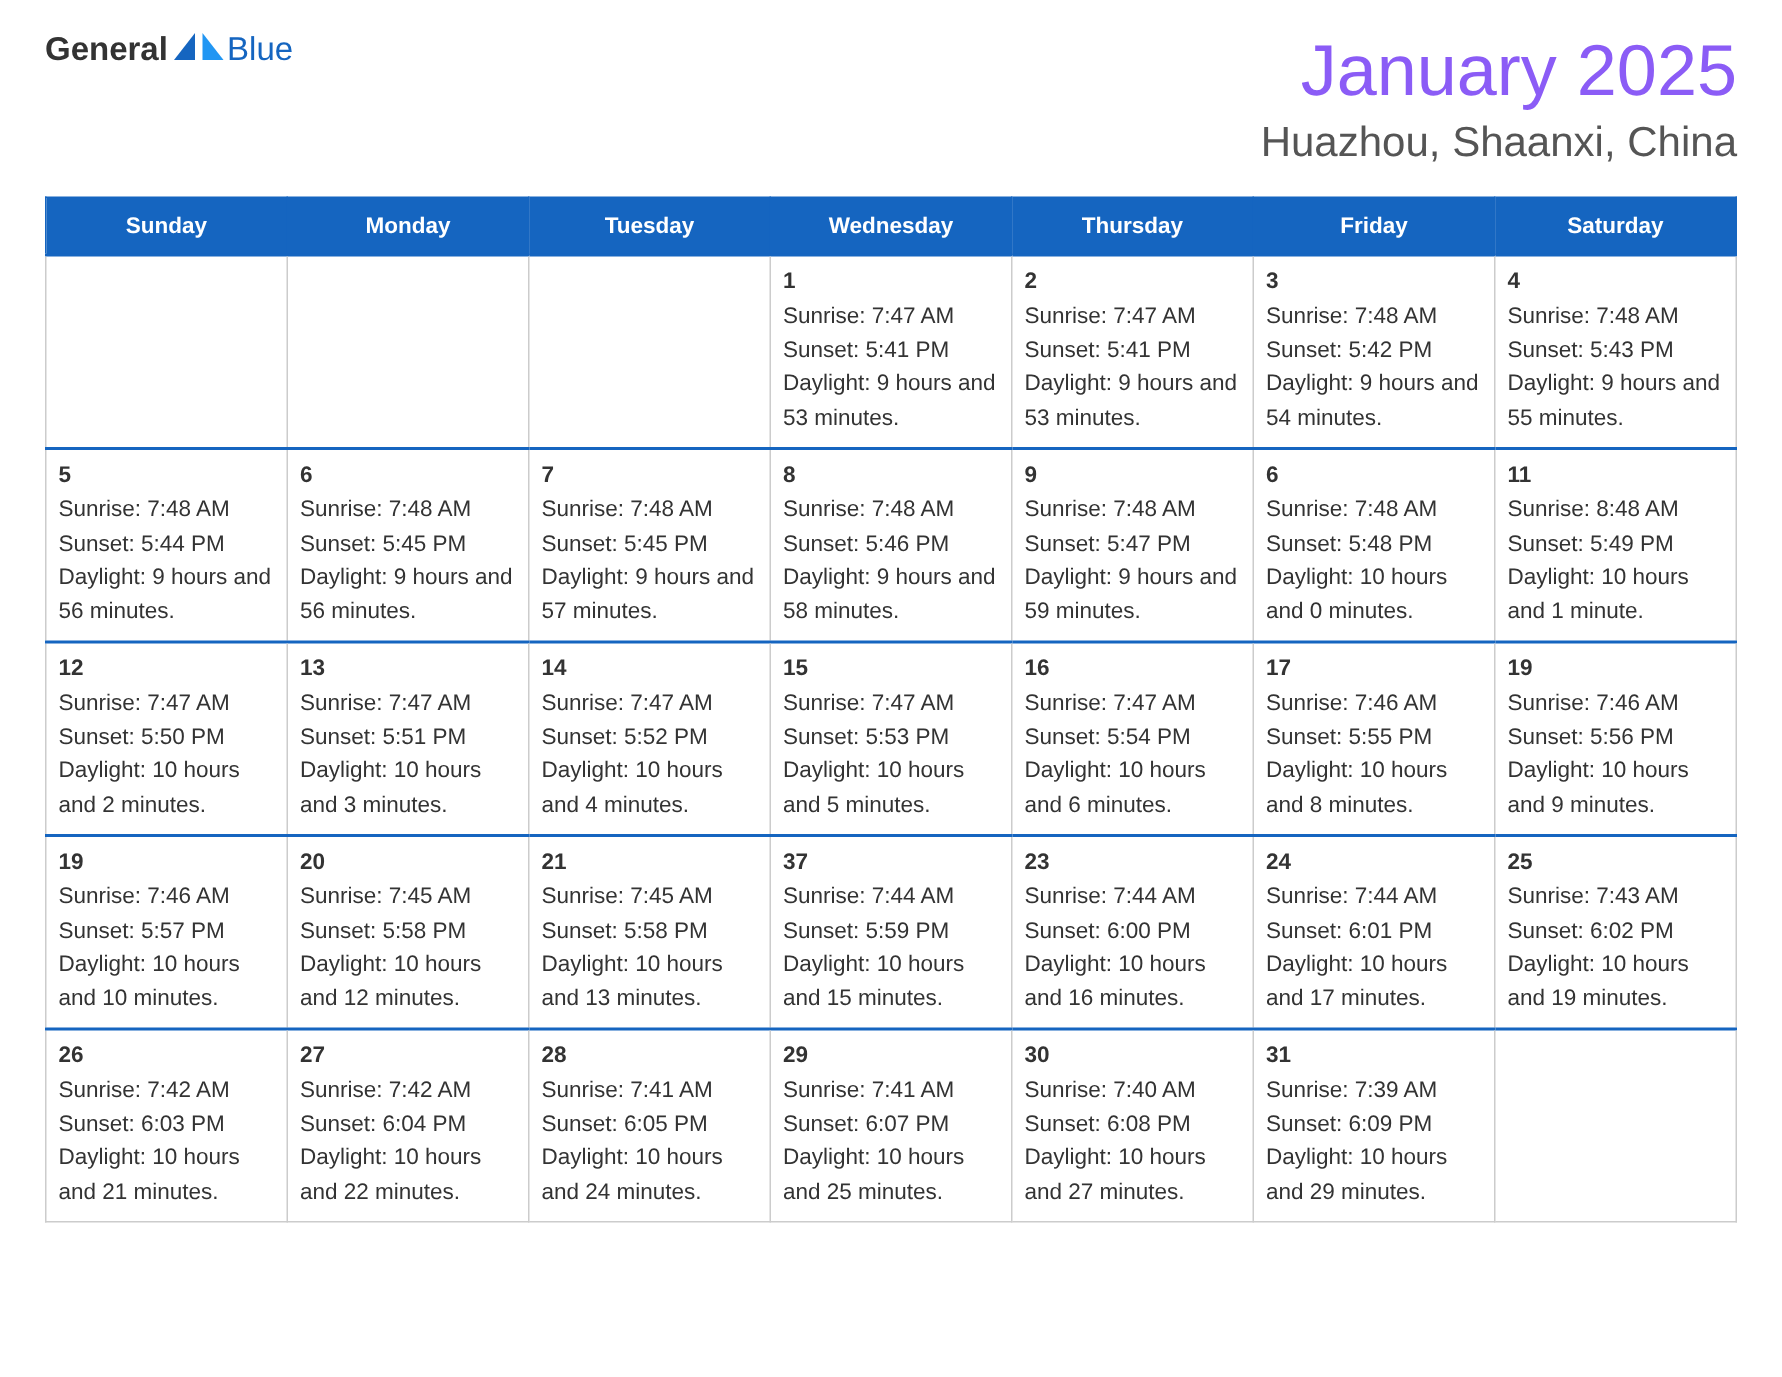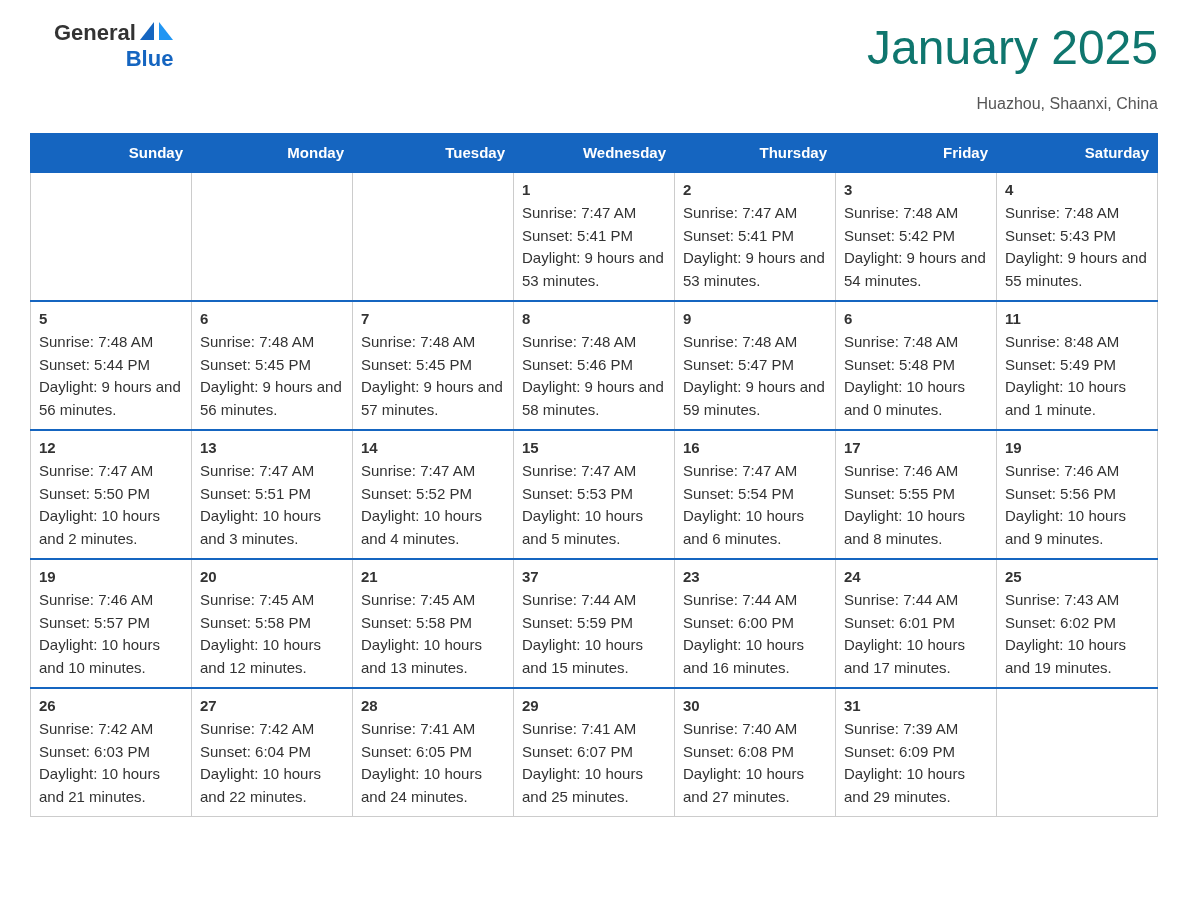--- a/index.html
+++ b/index.html
@@ -22,57 +22,56 @@
       align-items: center;
       gap: 4px;
     }
     .logo-text-general {
       font-size: 22px;
       font-weight: bold;
       color: #333;
     }
     .logo-text-blue {
       font-size: 22px;
-      font-weight: bold;
+      font-weight: normal;
       color: #1565c0;
     }
     .logo-inner {
       display: flex;
-      flex-direction: column;
+      flex-direction: row;
       align-items: flex-end;
-      margin-left: 24px;
     }
     .logo-line1 {
       display: flex;
       align-items: center;
     }
     .title-section {
       text-align: right;
     }
     .calendar-title {
       font-size: 48px;
       font-weight: normal;
-      color: #0f766e;
+      color: #8b5cf6;
     }
     .calendar-subtitle {
-      font-size: 16px;
+      font-size: 28px;
       color: #555;
-      margin-top: 20px;
+      margin-top: 4px;
     }
     .calendar {
       width: 100%;
       border-collapse: collapse;
     }
     .calendar thead th {
       background-color: #1565c0;
       color: #fff;
       padding: 10px 8px;
       font-size: 15px;
       font-weight: bold;
-      text-align: right;
+      text-align: center;
       border: 1px solid #1565c0;
     }
     .calendar tbody td {
       vertical-align: top;
       border: 1px solid #ccc;
       border-top: 2px solid #1565c0;
       padding: 8px;
       width: calc(100% / 7);
       min-height: 110px;
       font-size: 13px;

